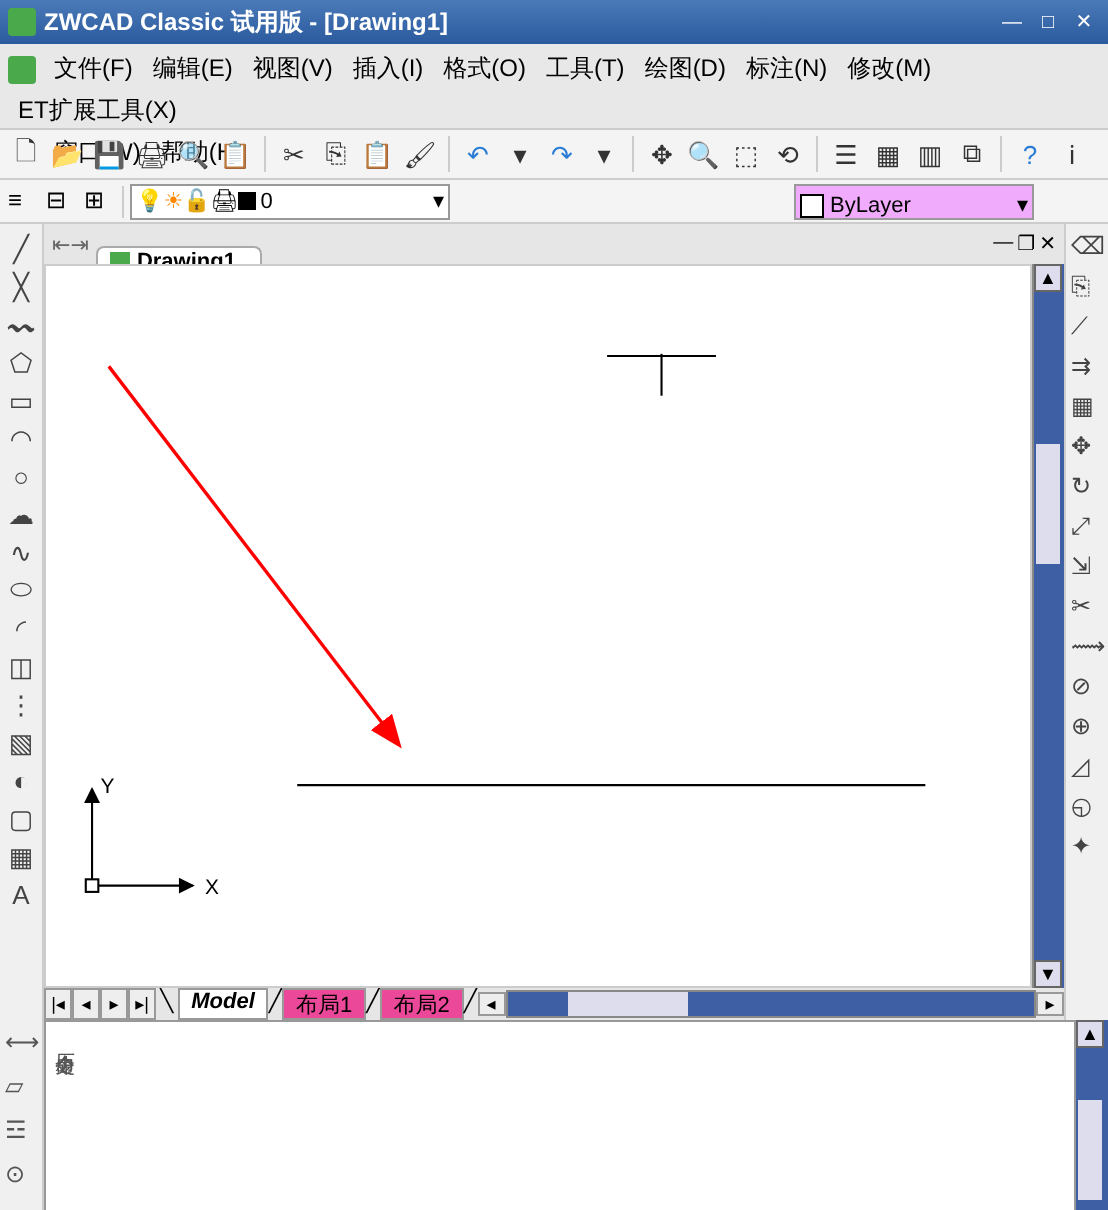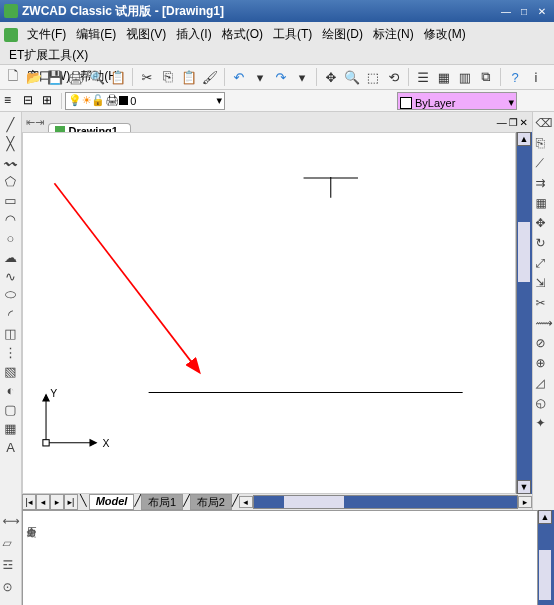--- a/index.html
+++ b/index.html
@@ -37,21 +37,21 @@
 .doc-tab .ico{width:10px;height:10px;background:#4aa94a;display:inline-block;}
 .doc-tabs .winbtns { margin-left:auto; margin-right:4px; display:flex; gap:2px; font-size:10px;}
 .doc-tabs .winbtns span{cursor:pointer;}
 
 .canvas { flex:1; background:#fff; position:relative; overflow:hidden; border:1px solid #ccc;}
 .canvas svg { width:100%; height:100%;}
 
 .layout-tabs { height:16px; display:flex; align-items:stretch; font-size:11px; background:#e6e6e6;}
 .layout-tabs .navbtns { display:flex;}
 .layout-tabs .navbtns span{ width:14px; border:1px solid #999; background:#eee; display:inline-flex; align-items:center; justify-content:center; cursor:pointer; font-size:9px;}
-.layout-tabs .tab { border:1px solid #999; padding:0 6px; background:#a3a3a3; cursor:pointer;}
+.layout-tabs .tab { border:1px solid #999; padding:0 6px; background:#ec4899; cursor:pointer;}
 .layout-tabs .tab.active{ background:#fff; font-weight:bold;font-style:italic;}
 .layout-tabs .hscroll { flex:1; display:flex; align-items:center;}
 .layout-tabs .hscroll .track{ flex:1; height:14px; background:#3e5fa3; position:relative; border:1px solid #888;}
 .layout-tabs .hscroll .track .thumb{ position:absolute; left:30px; top:0; width:60px; height:12px; background:#dde;}
 
 .right-scroll { width:16px; background:#3e5fa3; border-left:1px solid #888; position:relative;}
 .right-scroll .thumb{ position:absolute; left:1px; top:90px; width:12px; height:60px; background:#dde;}
 .right-scroll .arrow{position:absolute; left:0; width:14px;height:14px;background:#dde;border:1px solid #666;font-size:9px;display:flex;align-items:center;justify-content:center;}
 
 .right-toolbar { width:22px; background:#f0f0f0; border-left:1px solid #ccc; display:flex; flex-direction:column; align-items:center; gap:4px; padding-top:4px;}

